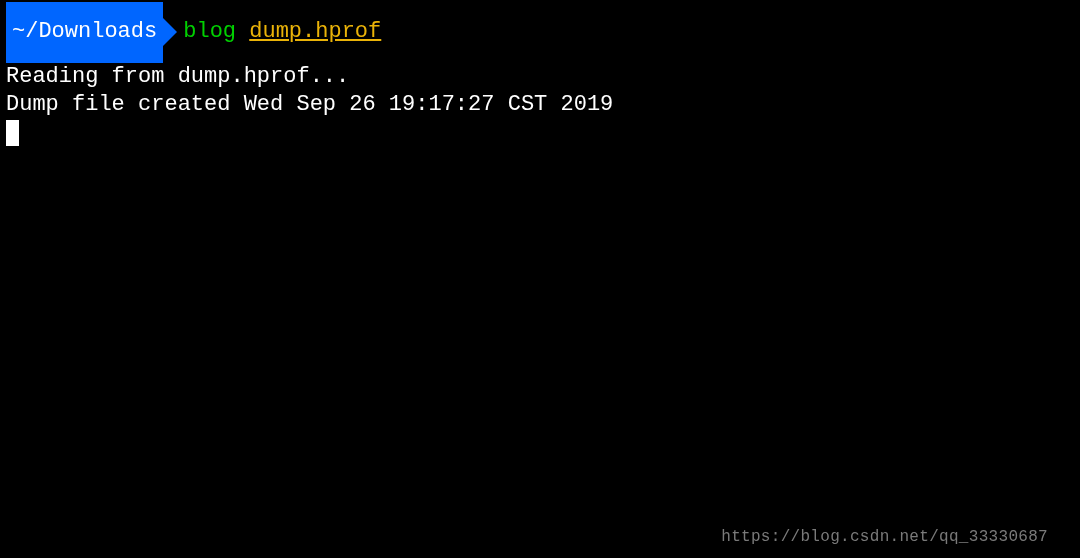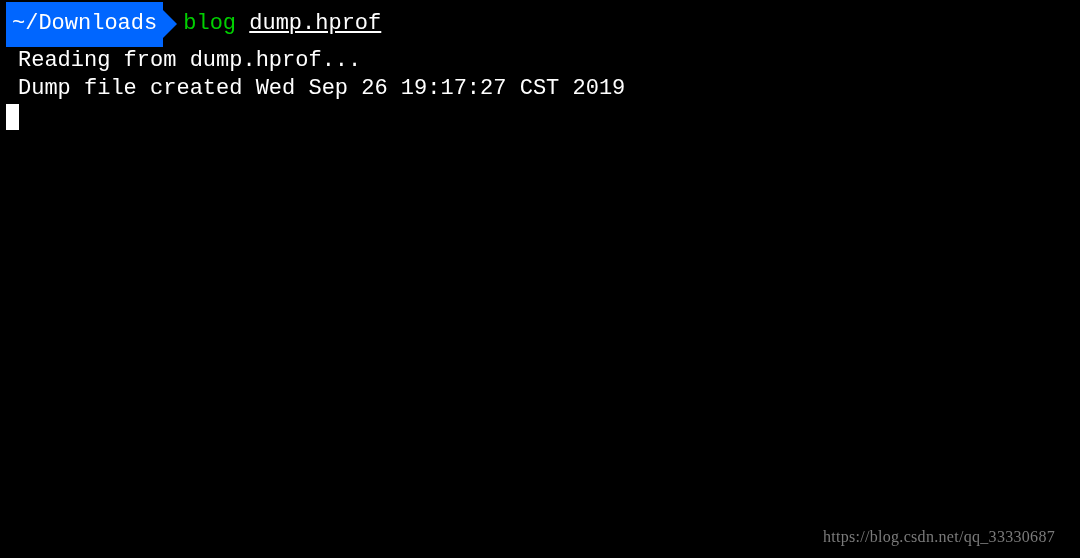--- a/index.html
+++ b/index.html
@@ -20,57 +20,56 @@
       padding: 2px 6px;
     }
     .prompt-line {
       display: flex;
       align-items: center;
       white-space: pre;
     }
     .prompt-path {
       background: #0066ff;
       color: #ffffff;
-      padding: 8px 6px;
+      padding: 16px 6px;
       display: inline-block;
     }
     .prompt-arrow {
       width: 0;
       height: 0;
       border-top: 14px solid transparent;
       border-bottom: 14px solid transparent;
       border-left: 14px solid #0066ff;
       display: inline-block;
       margin-right: 6px;
     }
     .cmd-name {
       color: #00d000;
     }
     .cmd-arg {
-      color: #ffffff;
+      color: #eab308;
       text-decoration: underline;
     }
     .output-line {
       color: #ffffff;
       white-space: pre;
-      margin-left: 12px;
     }
     .cursor {
       display: inline-block;
       width: 13px;
       height: 26px;
       background: #ffffff;
       vertical-align: top;
     }
     .watermark {
       position: absolute;
       bottom: 10px;
-      right: 25px;
+      right: 32px;
       color: #7a7a7a;
-      font-family: Liberation Serif, serif;
+      font-family: Liberation Mono, monospace;
       font-size: 16px;
       letter-spacing: 0.3px;
     }
   </style>
 </head>
 <body>
 
 <div class="prompt-line">
   <span class="prompt-path">~/Downloads</span>
   <span class="prompt-arrow"></span>

